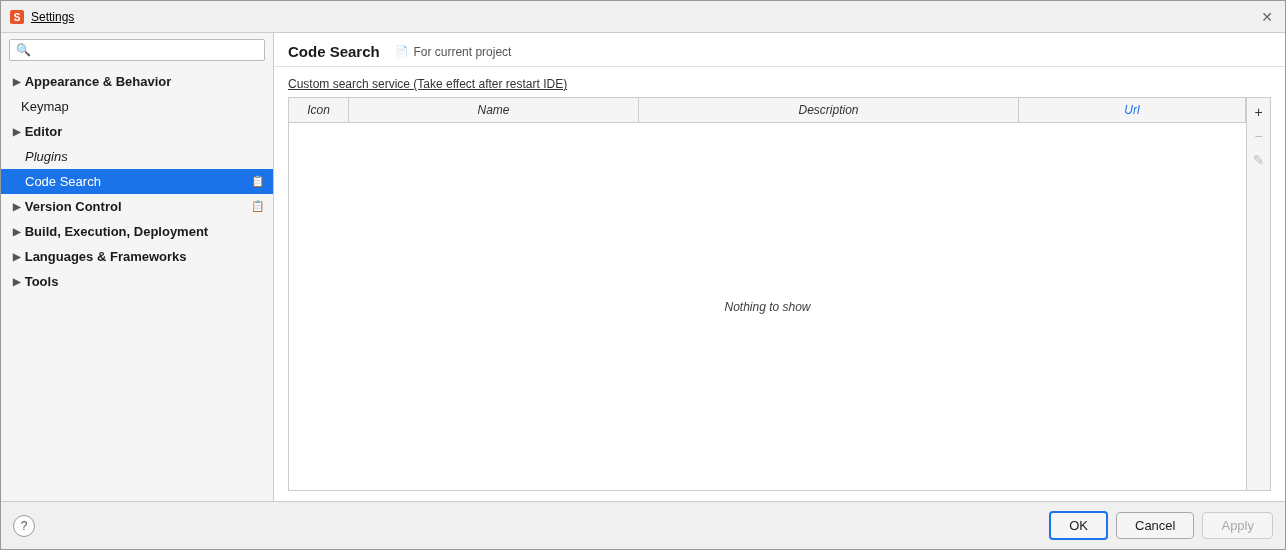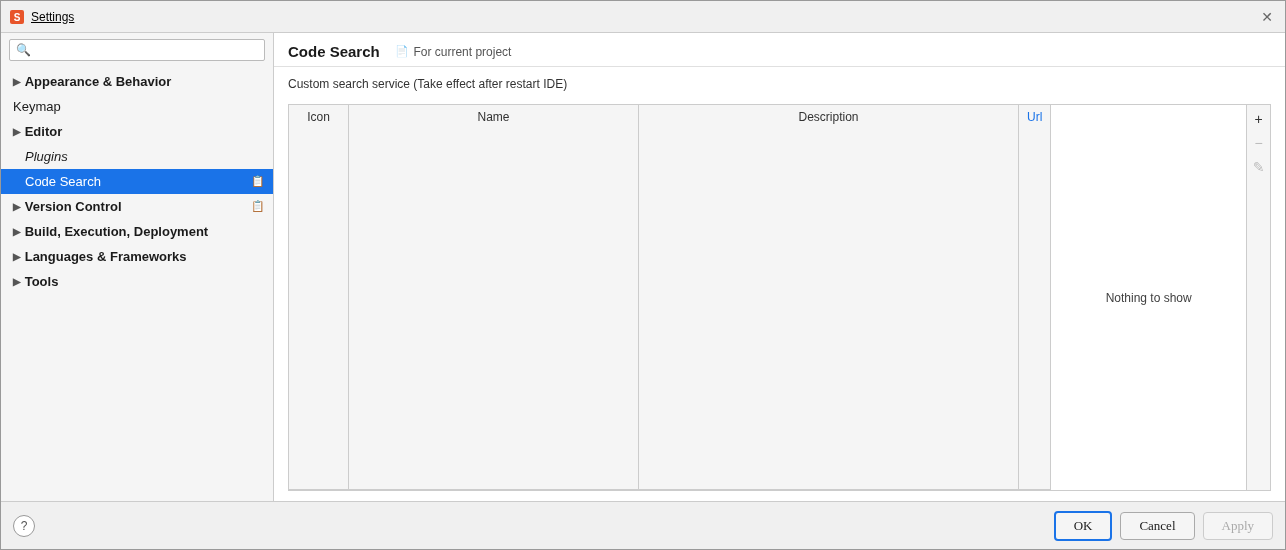--- a/index.html
+++ b/index.html
@@ -150,35 +150,37 @@
     .panel-body {
       flex: 1;
       display: flex;
       flex-direction: column;
       overflow: hidden;
       padding: 10px 14px;
     }
     .custom-search-label {
       font-size: 12px;
       color: #333;
-      margin-bottom: 13px;
+      margin-bottom: 6px;
+      text-decoration: underline;
     }
     .table-container {
       flex: 1;
       border: 1px solid #ccc;
       display: flex;
       flex-direction: row;
       overflow: hidden;
       position: relative;
     }
     .table-main {
       flex: 1;
       display: flex;
-      flex-direction: row;
-      overflow: hidden;
+      flex-direction: column;
+      overflow: hidden;
+      font-style: italic;
     }
     .table-header {
       display: flex;
       background: #f5f5f5;
       border-bottom: 1px solid #ccc;
       flex-shrink: 0;
     }
     .table-header-cell {
       padding: 5px 8px;
       font-size: 12px;
@@ -251,21 +253,20 @@
       background: #fff;
     }
     .bottom-btn {
       padding: 5px 18px;
       font-size: 13px;
       border-radius: 4px;
       cursor: pointer;
       border: 1px solid #aaa;
       background: #f5f5f5;
       color: #1a1a1a;
-      font-family: Liberation Serif, serif;
     }
     .bottom-btn.primary {
       border: 2px solid #1a73e8;
       background: #f5f5f5;
     }
     .bottom-btn.disabled {
       color: #aaa;
       border-color: #ccc;
       cursor: default;
       background: #f5f5f5;
@@ -294,21 +295,21 @@
         <span class="search-icon">🔍</span>
         <input class="search-input" type="text" placeholder="" style="">
       </div>
       <div class="nav-list">
 
         <div class="nav-item has-children">
           <span class="nav-chevron">▶</span>
           <span>Appearance &amp; Behavior</span>
         </div>
 
-        <div class="nav-item" style="padding-left:12px;">
+        <div class="nav-item" style="padding-left:20px;">
           <span>Keymap</span>
         </div>
 
         <div class="nav-item has-children">
           <span class="nav-chevron">▶</span>
           <span>Editor</span>
         </div>
 
         <div class="nav-item" style="padding-left:24px;font-style:italic;">
           <span>Plugins</span>

